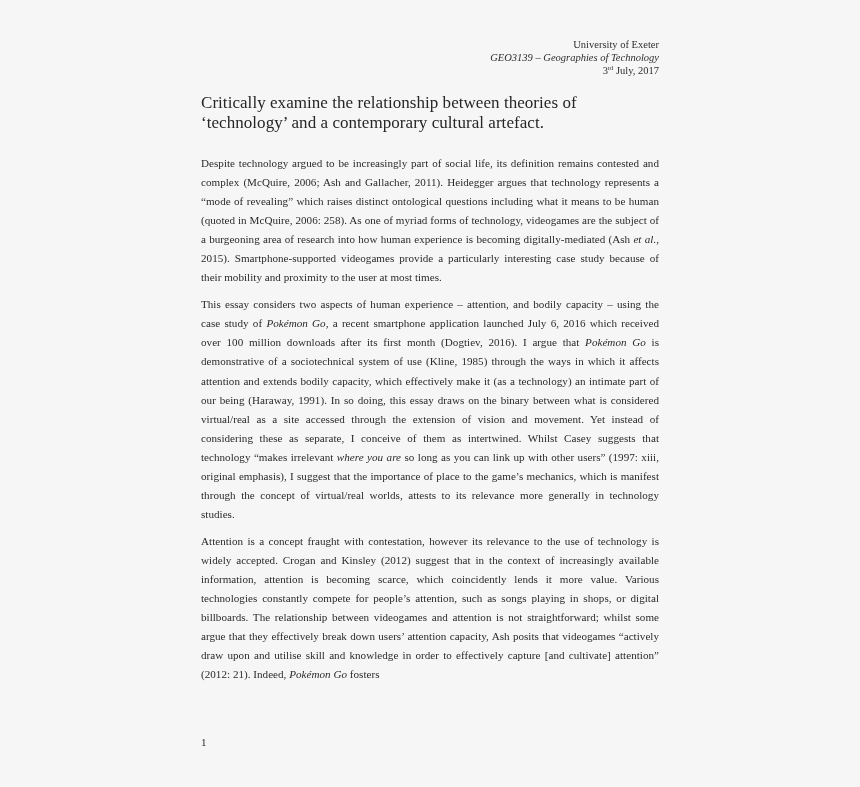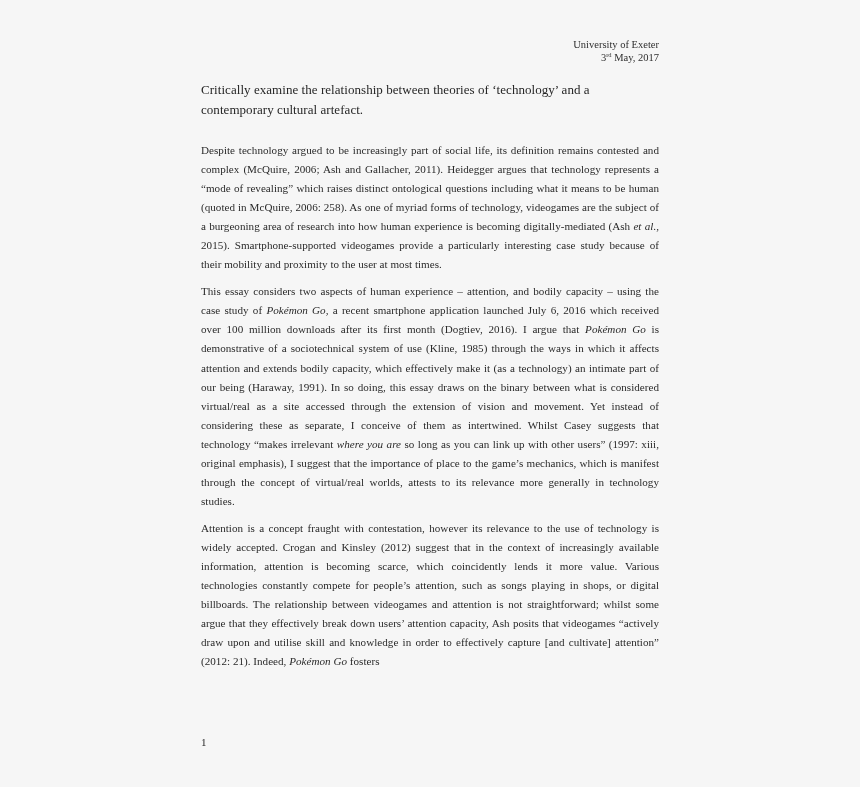--- a/index.html
+++ b/index.html
@@ -25,21 +25,21 @@
       text-align: right;
       font-size: 10.5px;
       line-height: 13px;
       color: #2e2e2e;
       font-family: Liberation Serif, serif;
     }
     .header-block .course { font-style: italic; }
     .header-block sup { font-size: 6.5px; line-height: 0; }
     .title {
       margin-top: 16px;
-      font-size: 13px;
+      font-size: 17px;
       line-height: 20px;
       color: #262626;
       letter-spacing: 0.05px;
     }
     .body-text {
       margin-top: 21px;
     }
     .para {
       margin: 0 0 8px 0;
       font-size: 11.1px;
@@ -57,21 +57,22 @@
       font-size: 11px;
       color: #2a2a2a;
     }
   </style>
 </head>
 <body>
 
 <div class="page">
   <div class="header-block">
     <div>University of Exeter</div>
-    <div><span>3</span><sup>rd</sup><span> May, 2017</span></div>
+    <div class="course">GEO3139 – Geographies of Technology</div>
+    <div><span>3</span><sup>rd</sup><span> July, 2017</span></div>
   </div>
 
   <div class="title">Critically examine the relationship between theories of ‘technology’ and a contemporary cultural artefact.</div>
 
   <div class="body-text">
     <p class="para"><span>Despite technology argued to be increasingly part of social life, its definition remains contested and complex (McQuire, 2006; Ash and Gallacher, 2011). Heidegger argues that technology represents a “mode of revealing” which raises distinct ontological questions including what it means to be human (quoted in McQuire, 2006: 258). As one of myriad forms of technology, videogames are the subject of a burgeoning area of research into how human experience is becoming digitally-mediated (Ash </span><i>et al.</i><span>, 2015). Smartphone-supported videogames provide a particularly interesting case study because of their mobility and proximity to the user at most times.</span></p>
     <p class="para"><span>This essay considers two aspects of human experience – attention, and bodily capacity – using the case study of </span><i>Pokémon Go</i><span>, a recent smartphone application launched July 6, 2016 which received over 100 million downloads after its first month (Dogtiev, 2016). I argue that </span><i>Pokémon Go</i><span> is demonstrative of a sociotechnical system of use (Kline, 1985) through the ways in which it affects attention and extends bodily capacity, which effectively make it (as a technology) an intimate part of our being (Haraway, 1991). In so doing, this essay draws on the binary between what is considered virtual/real as a site accessed through the extension of vision and movement. Yet instead of considering these as separate, I conceive of them as intertwined. Whilst Casey suggests that technology “makes irrelevant </span><i>where you are</i><span> so long as you can link up with other users” (1997: xiii, original emphasis), I suggest that the importance of place to the game’s mechanics, which is manifest through the concept of virtual/real worlds, attests to its relevance more generally in technology studies.</span></p>
     <p class="para"><span>Attention is a concept fraught with contestation, however its relevance to the use of technology is widely accepted. Crogan and Kinsley (2012) suggest that in the context of increasingly available information, attention is becoming scarce, which coincidently lends it more value. Various technologies constantly compete for people’s attention, such as songs playing in shops, or digital billboards. The relationship between videogames and attention is not straightforward; whilst some argue that they effectively break down users’ attention capacity, Ash posits that videogames “actively draw upon and utilise skill and knowledge in order to effectively capture [and cultivate] attention” (2012: 21). Indeed, </span><i>Pokémon Go</i><span> fosters</span></p>
   </div>
 </div>

